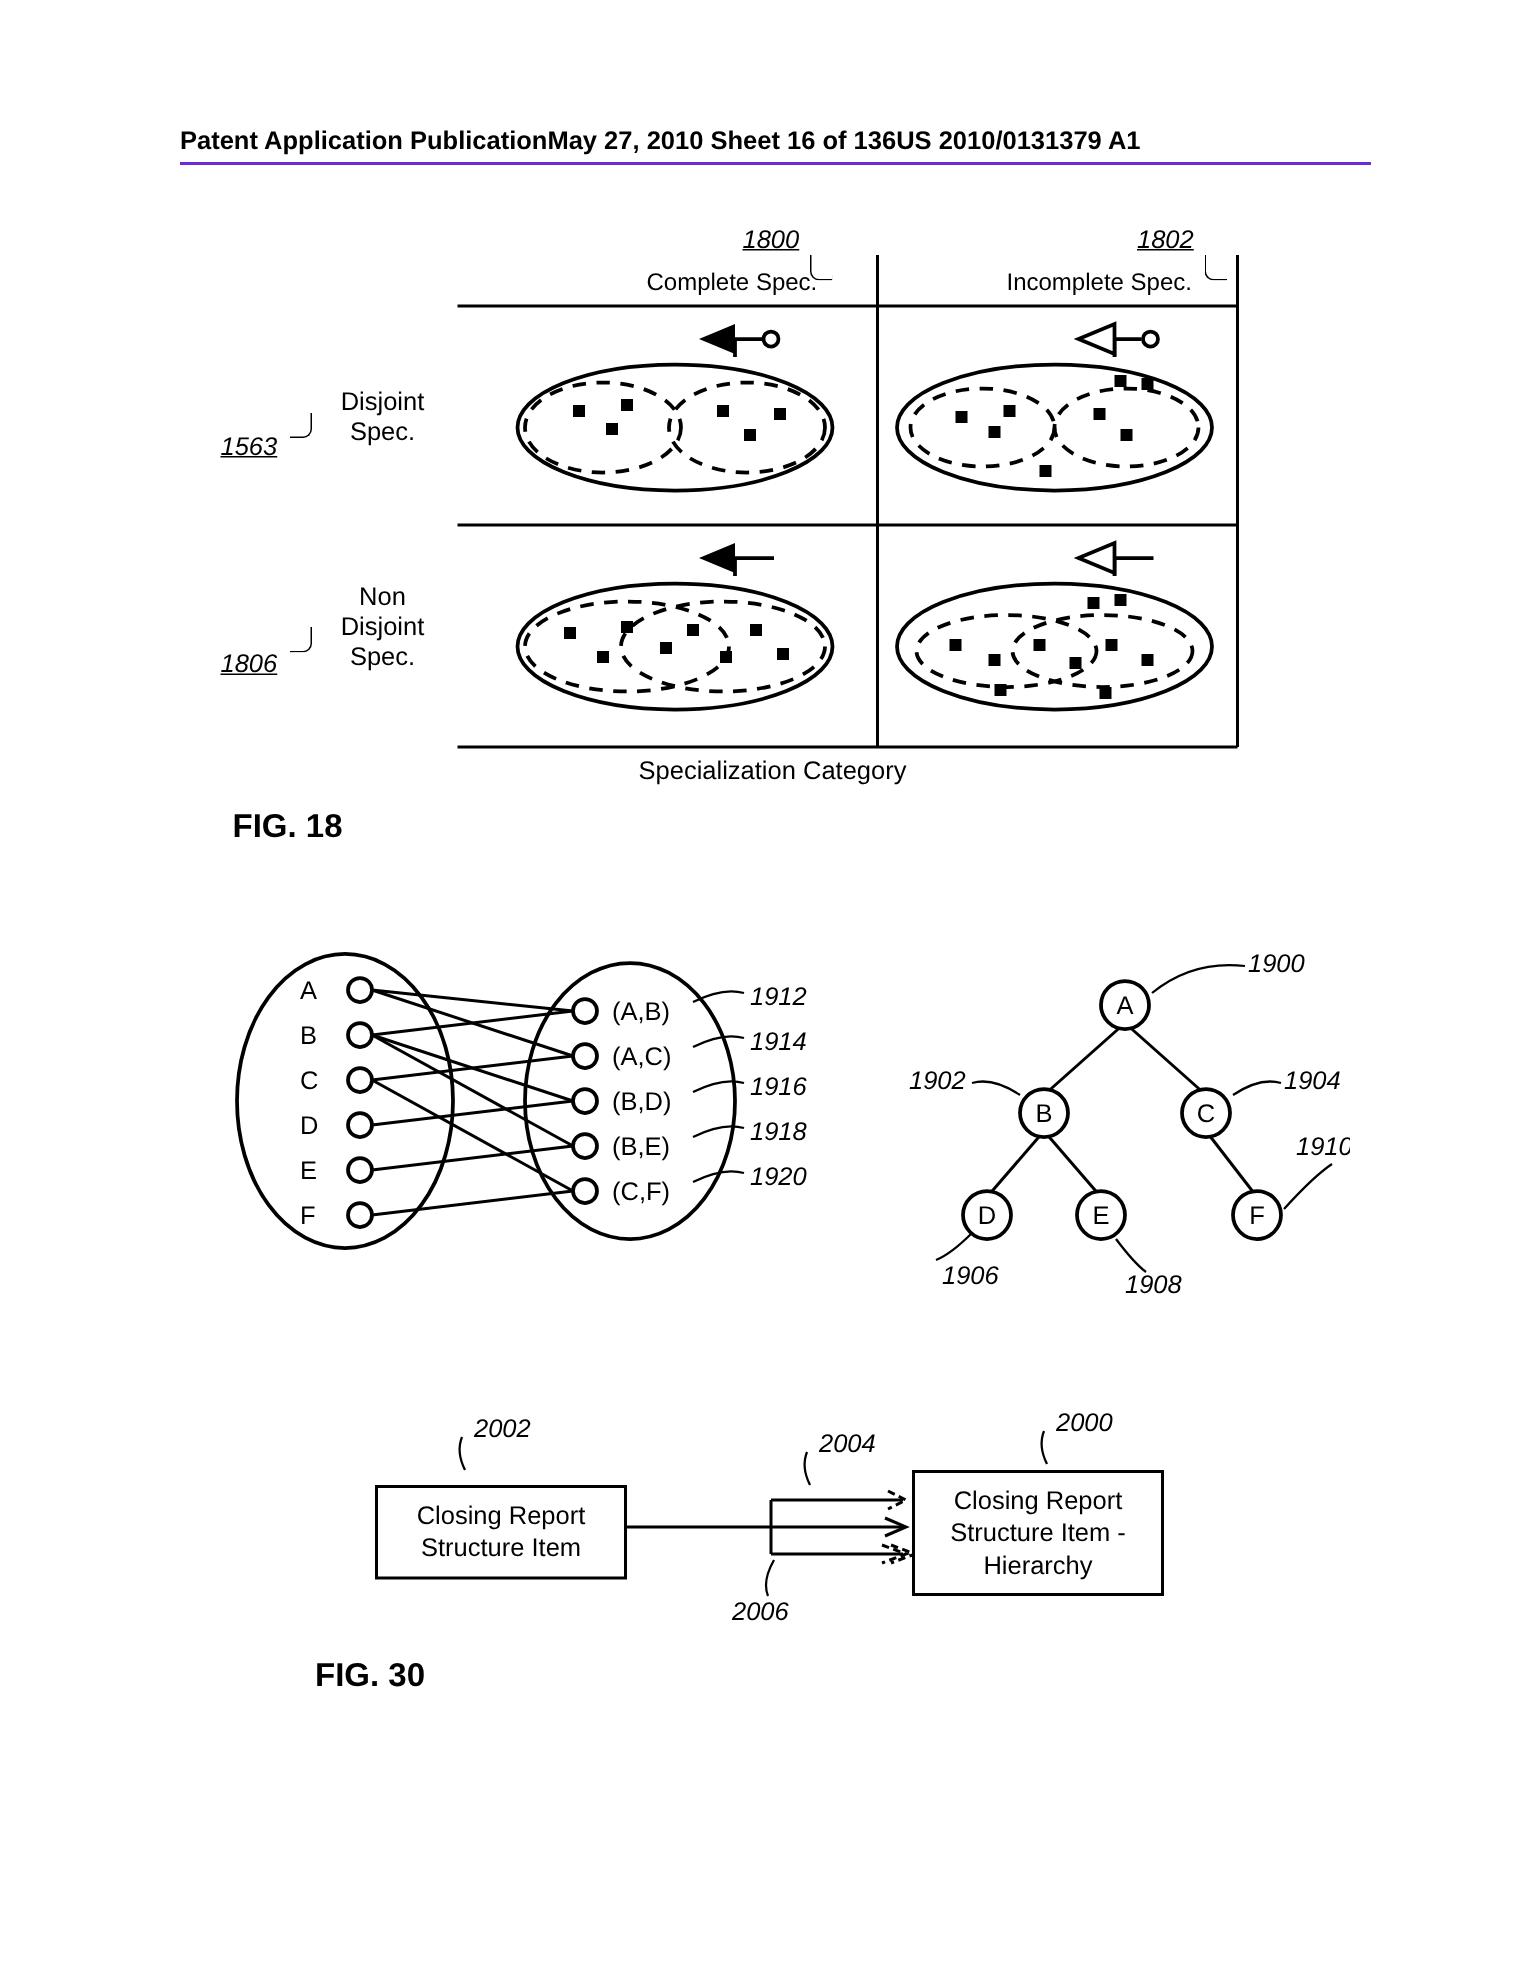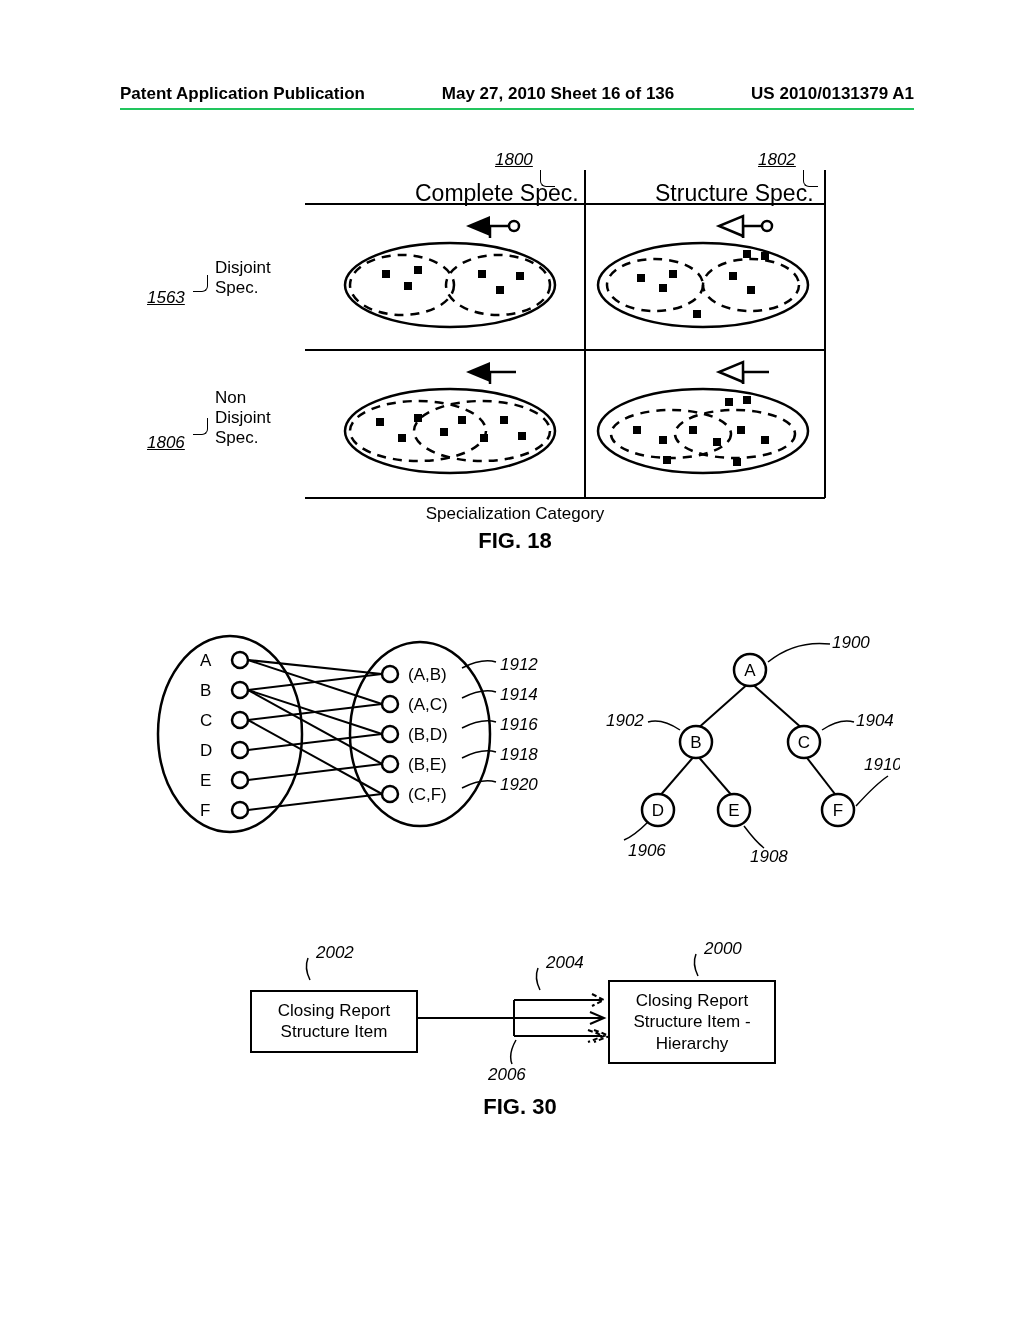--- a/index.html
+++ b/index.html
@@ -15,40 +15,40 @@
   .page {
     position: absolute;
     inset: 0;
   }
   .header {
     position: absolute;
     top: 84px;
     left: 120px;
     right: 110px;
     display: flex;
-    justify-content: space-between;
+    justify-content: flex-start;
     font-weight: bold;
     font-size: 17px;
-    border-bottom: 2px solid #22c55e;
+    border-bottom: 2px solid #6d28d9;
     padding-bottom: 4px;
   }
   .content {
     position: absolute;
     top: 160px;
     left: 120px;
     right: 110px;
     bottom: 60px;
   }
   .fig18-wrap { position: absolute; top: 10px; left: 35px; width: 720px; }
   .fig18-table { position: relative; width: 720px; height: 330px; }
-  .fig18-table .colhead { position:absolute; font-size:23px; }
-  .fig18-table .rowhead { position:absolute; font-size:17px; width:80px; }
+  .fig18-table .colhead { position:absolute; font-size:16px;margin-left:16px; }
+  .fig18-table .rowhead { position:absolute; font-size:17px; text-align:center; width:80px; }
   .refnum { position:absolute; font-style:italic; font-size:17px;text-decoration:underline; }
   .refhook { position:absolute; border:1.8px solid #000; border-top:none; border-right:none; width:14px; height:16px; border-bottom-left-radius:6px; }
-  .figcap { text-align:center; font-weight:bold; font-size:22px; margin-top:4px; }
+  .figcap { text-align:left; font-weight:bold; font-size:22px; margin-top:14px; }
   .legend18 { position:absolute; top:338px; left:150px; width:560px; font-size:16px; }
   .spec-cat { text-align:center; font-size:17px; }
 
   svg text { font-family: Arial, Helvetica, sans-serif; }
 
   .fig19-wrap { position: absolute; top: 470px; left: 10px; width: 770px; }
 
   .fig20-wrap { position: absolute; top: 780px; left: 90px; width: 620px; }
   .fig20-box { position:absolute; border:2px solid #000; padding:8px 12px; text-align:center; font-size:17px; line-height:1.25; background:#fff; }
 </style>
@@ -61,21 +61,21 @@
     <span>May 27, 2010  Sheet 16 of 136</span>
     <span>US 2010/0131379 A1</span>
   </div>
 
   <div class="content">
 
     <div class="fig18-wrap">
       <div class="fig18-table">
 
         <span class="colhead" style="left:260px;top:10px">Complete Spec.</span>
-        <span class="colhead" style="left:500px;top:10px">Structure Spec.</span>
+        <span class="colhead" style="left:500px;top:10px">Incomplete Spec.</span>
 
         <span class="refhook" style="left:385px;top:0px"></span>
         <span class="refnum" style="left:340px;top:-20px">1800</span>
 
         <span class="refhook" style="left:648px;top:0px"></span>
         <span class="refnum" style="left:603px;top:-20px">1802</span>
 
         <div class="rowhead" style="left:60px;top:88px">
           <div>Disjoint</div>
           <div>Spec.</div>

